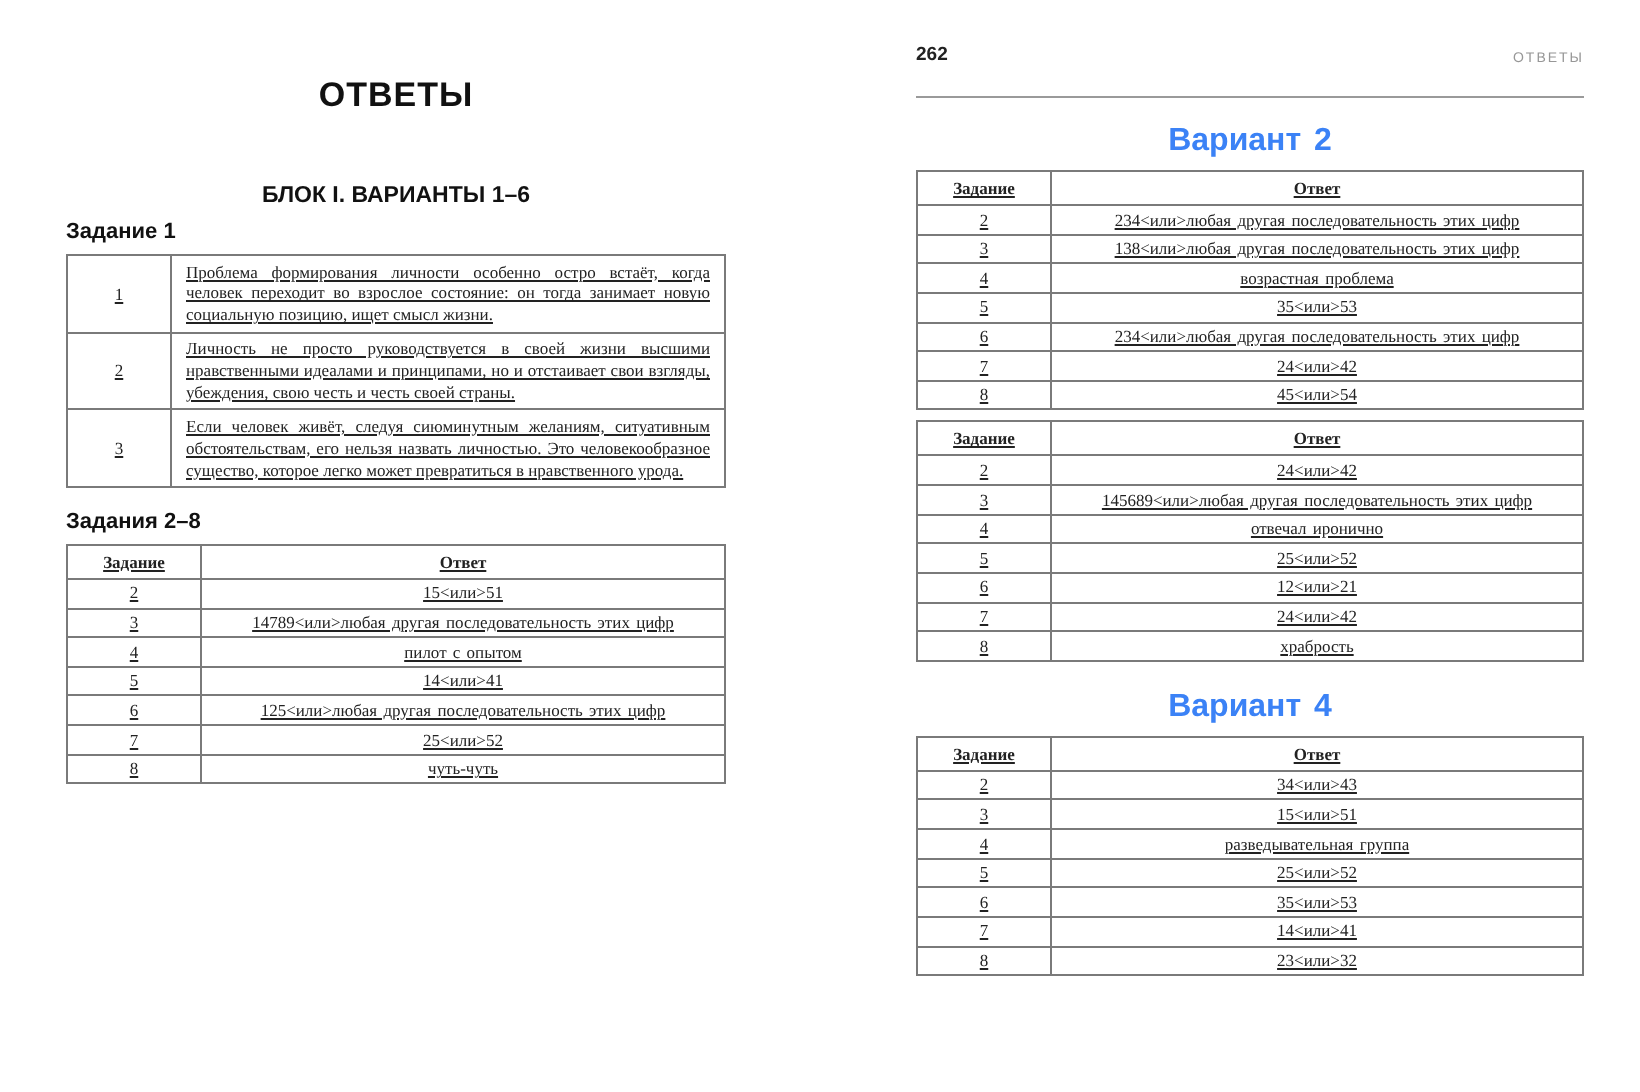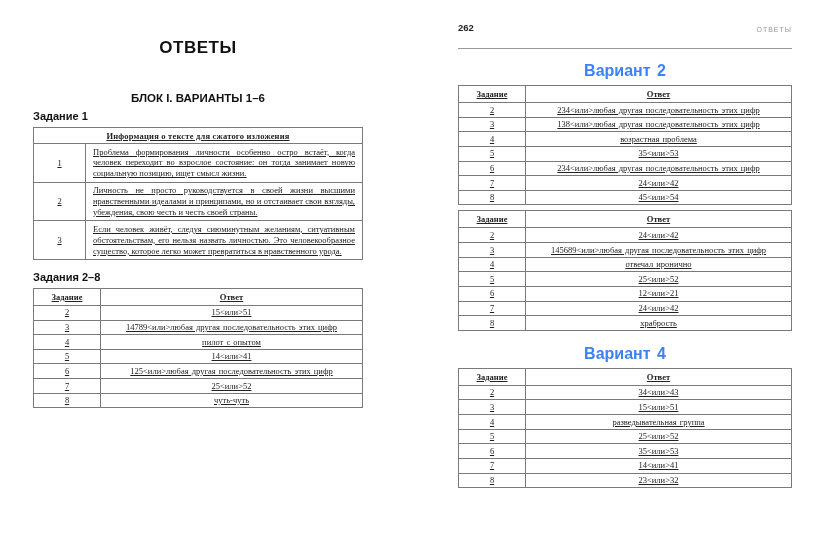--- a/index.html
+++ b/index.html
@@ -111,23 +111,20 @@
     <h1 class="answers-title">ОТВЕТЫ</h1>
     <h2 class="block-heading">БЛОК I. ВАРИАНТЫ 1–6</h2>
     <h3 class="task-heading first">Задание 1</h3>
 
     <table class="info-table">
       <colgroup>
           <col class="c-num">
           <col>
         </colgroup>
       <thead>
-        <tr>
-          <th class="caption" colspan="2">Информация о тексте для сжатого изложения</th>
-        </tr>
       </thead>
       <tbody>
         <tr>
           <td class="num">1</td>
           <td class="text">Проблема формирования личности особенно остро встаёт, когда человек переходит во взрослое состояние: он тогда занимает новую социальную позицию, ищет смысл жизни.</td>
         </tr>
         <tr>
           <td class="num">2</td>
           <td class="text">Личность не просто руководствуется в своей жизни высшими нравственными идеалами и принципами, но и отстаивает свои взгляды, убеждения, свою честь и честь своей страны.</td>
         </tr>

